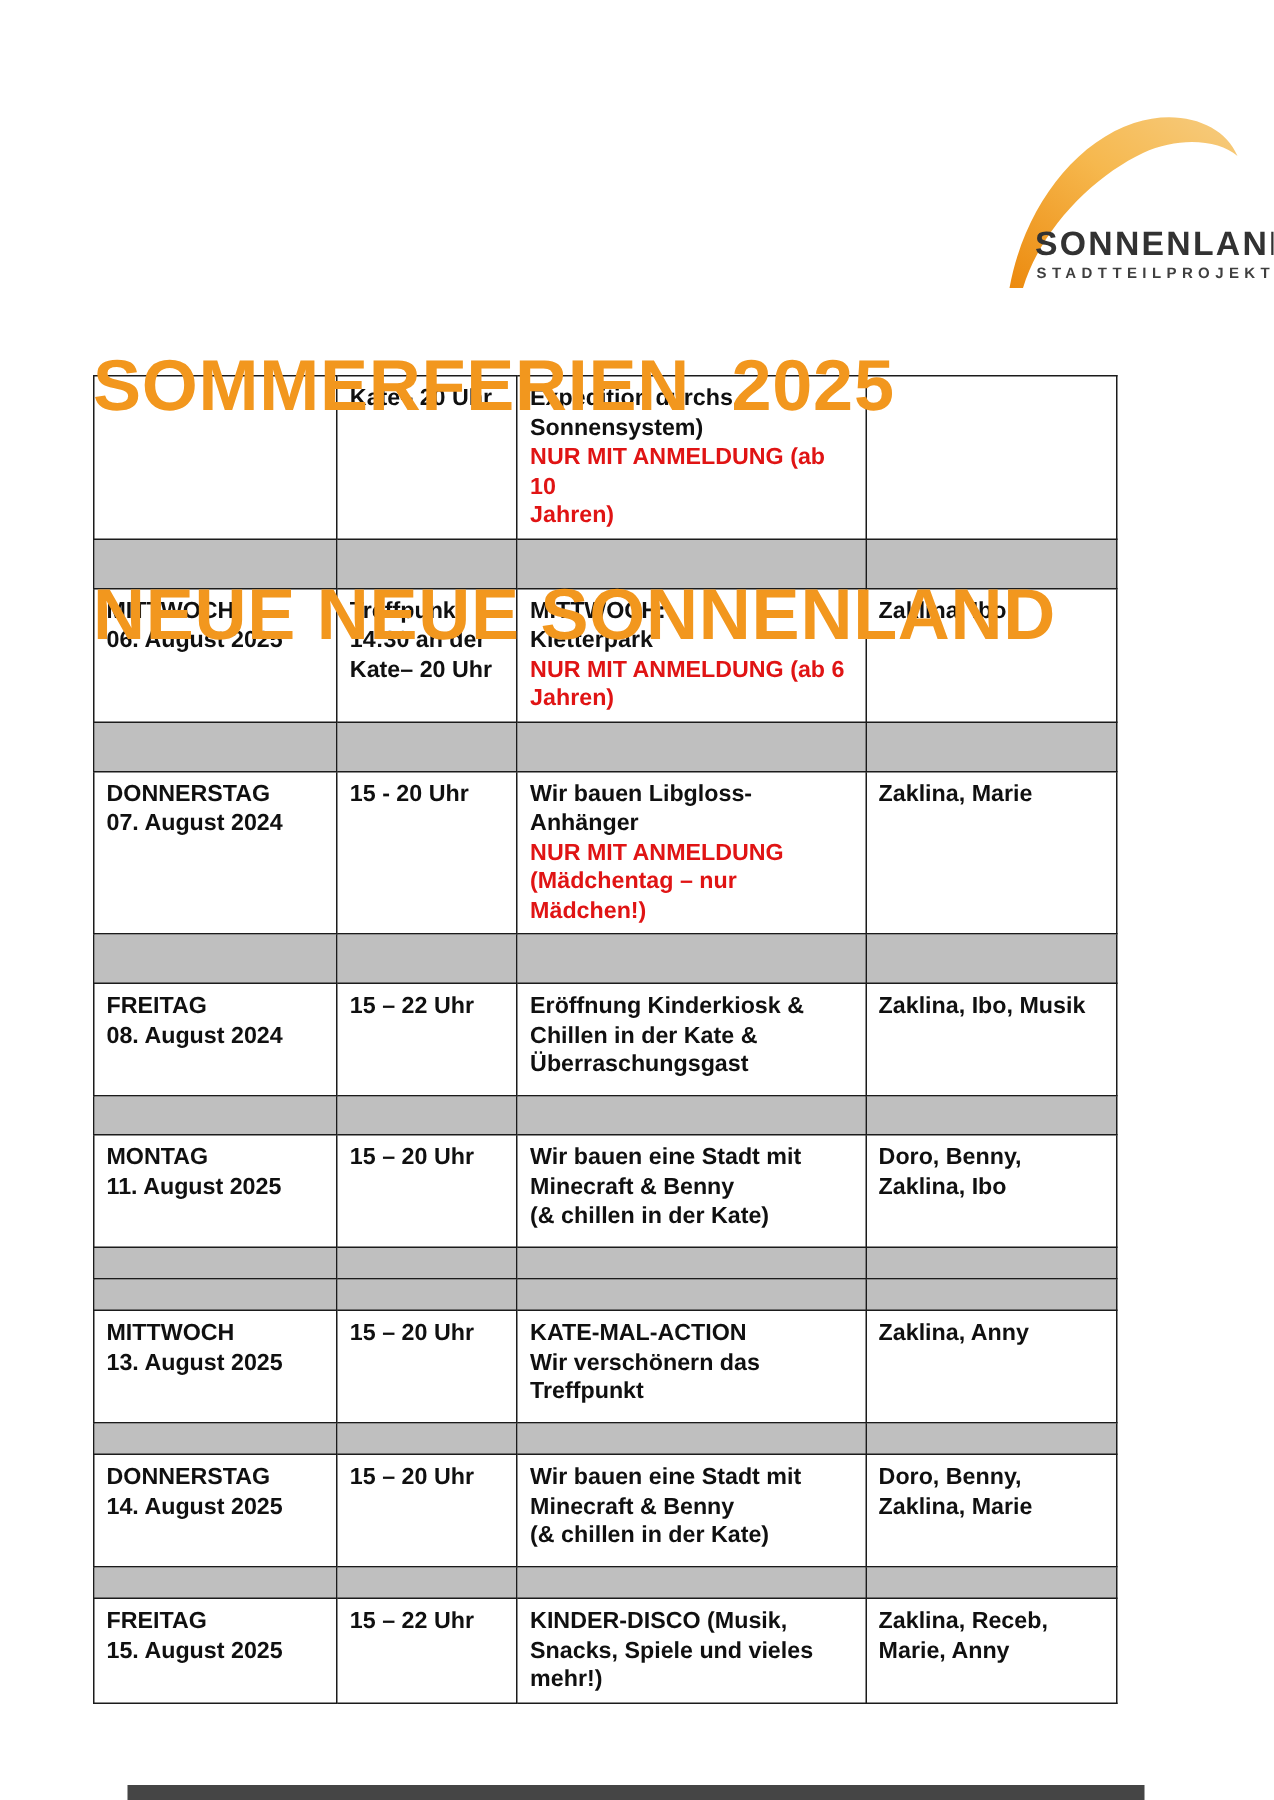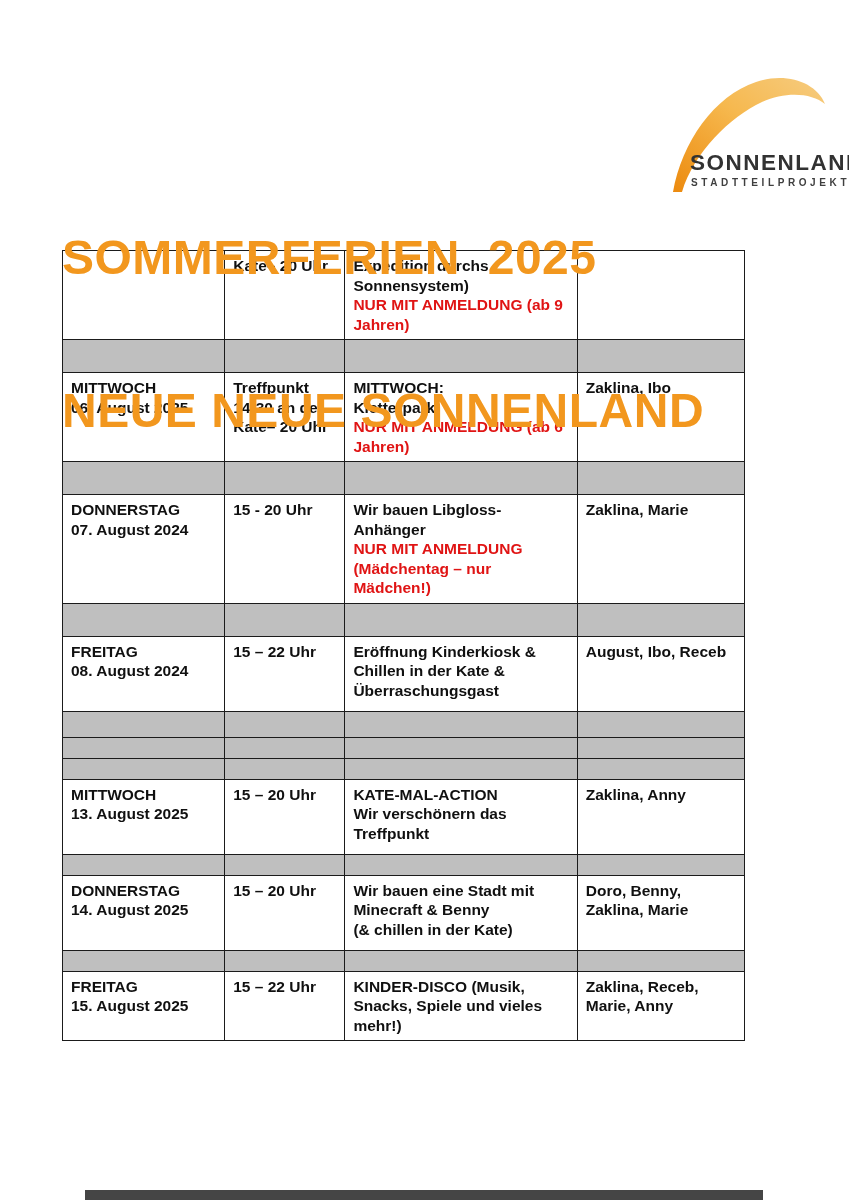--- a/index.html
+++ b/index.html
@@ -75,21 +75,21 @@
     <tr class="h82">
       <td>
           <div></div>
         </td>
       <td>
           <div>Kate–  20 Uhr</div>
         </td>
       <td>
           <div class="act">Expedition durchs
 Sonnensystem)</div>
-          <div class="note">NUR MIT ANMELDUNG (ab 9
+          <div class="note">NUR MIT ANMELDUNG (ab 10
 Jahren)</div>
         </td>
       <td>
           <div></div>
         </td>
     </tr>
     <tr class="spacer sp-lg">
         <td></td>
         <td></td>
         <td></td>
@@ -156,30 +156,49 @@
       <td>
           <div>15 – 22 Uhr</div>
         </td>
       <td>
           <div class="act">Eröffnung Kinderkiosk &amp;
 Chillen in der Kate &amp;
 Überraschungsgast</div>
           <div class="note"></div>
         </td>
       <td>
-          <div>August, Ibo, Receb</div>
+          <div>Zaklina, Ibo, Musik</div>
         </td>
     </tr>
     <tr class="spacer sp-md">
         <td></td>
         <td></td>
         <td></td>
         <td></td>
       </tr>
 
+    <tr class="h75">
+      <td>
+          <div>MONTAG
+11. August 2025</div>
+        </td>
+      <td>
+          <div>15 – 20 Uhr</div>
+        </td>
+      <td>
+          <div class="act">Wir bauen eine Stadt mit
+Minecraft &amp; Benny
+(&amp; chillen in der Kate)</div>
+          <div class="note"></div>
+        </td>
+      <td>
+          <div>Doro, Benny,
+Zaklina, Ibo</div>
+        </td>
+    </tr>
     <tr class="spacer sp-sm">
         <td></td>
         <td></td>
         <td></td>
         <td></td>
       </tr>
 
     <tr class="spacer sp-sm">
         <td></td>
         <td></td>

